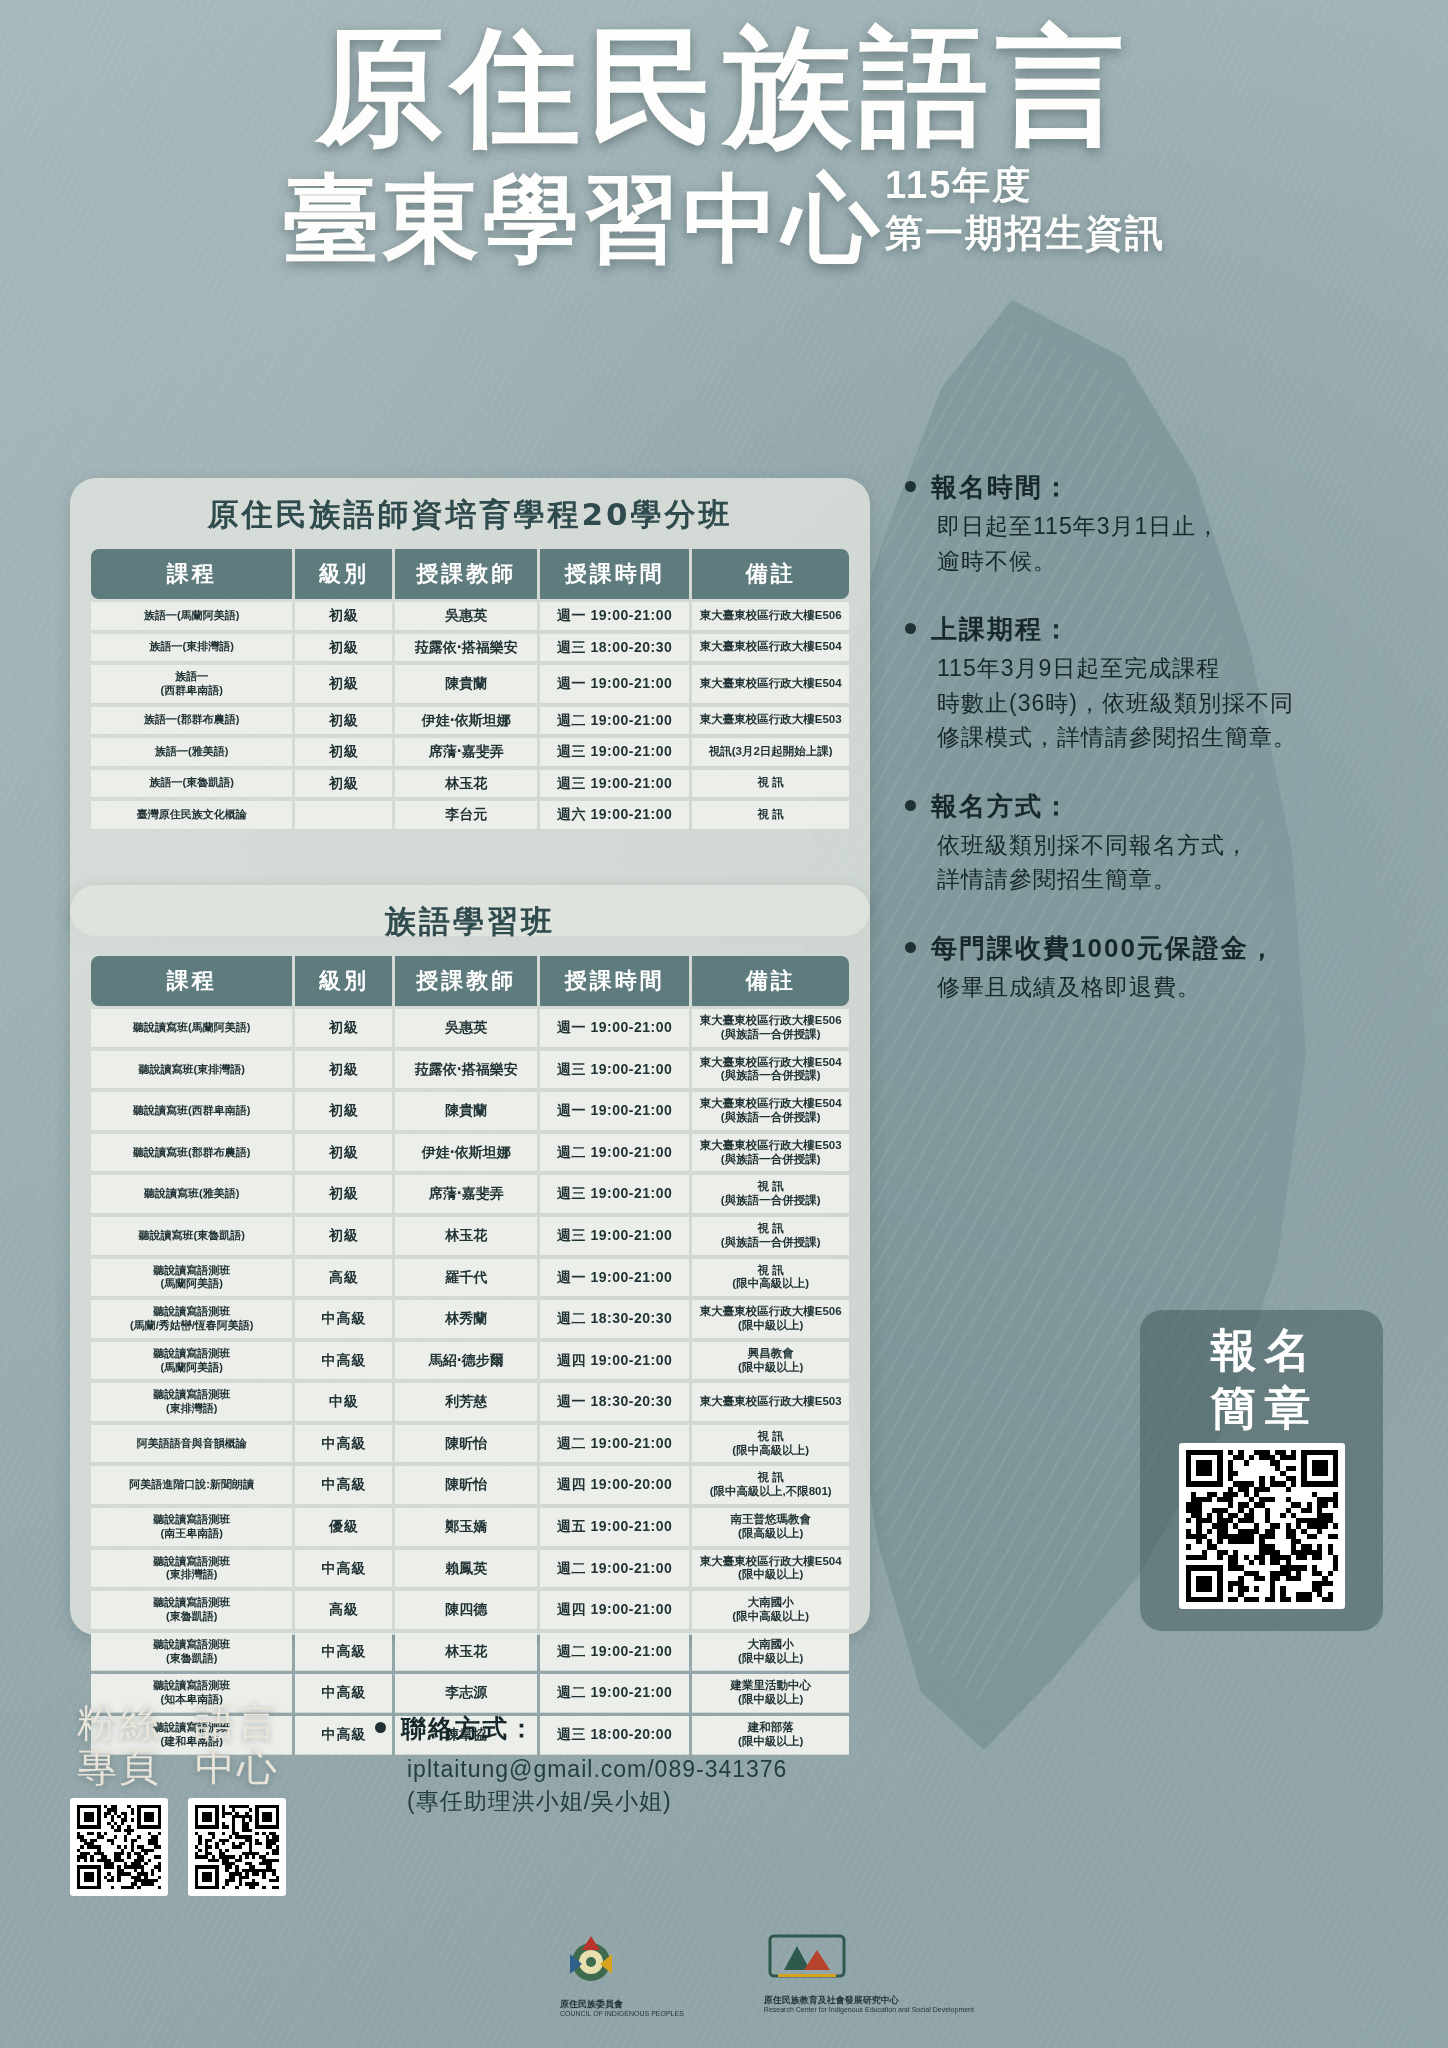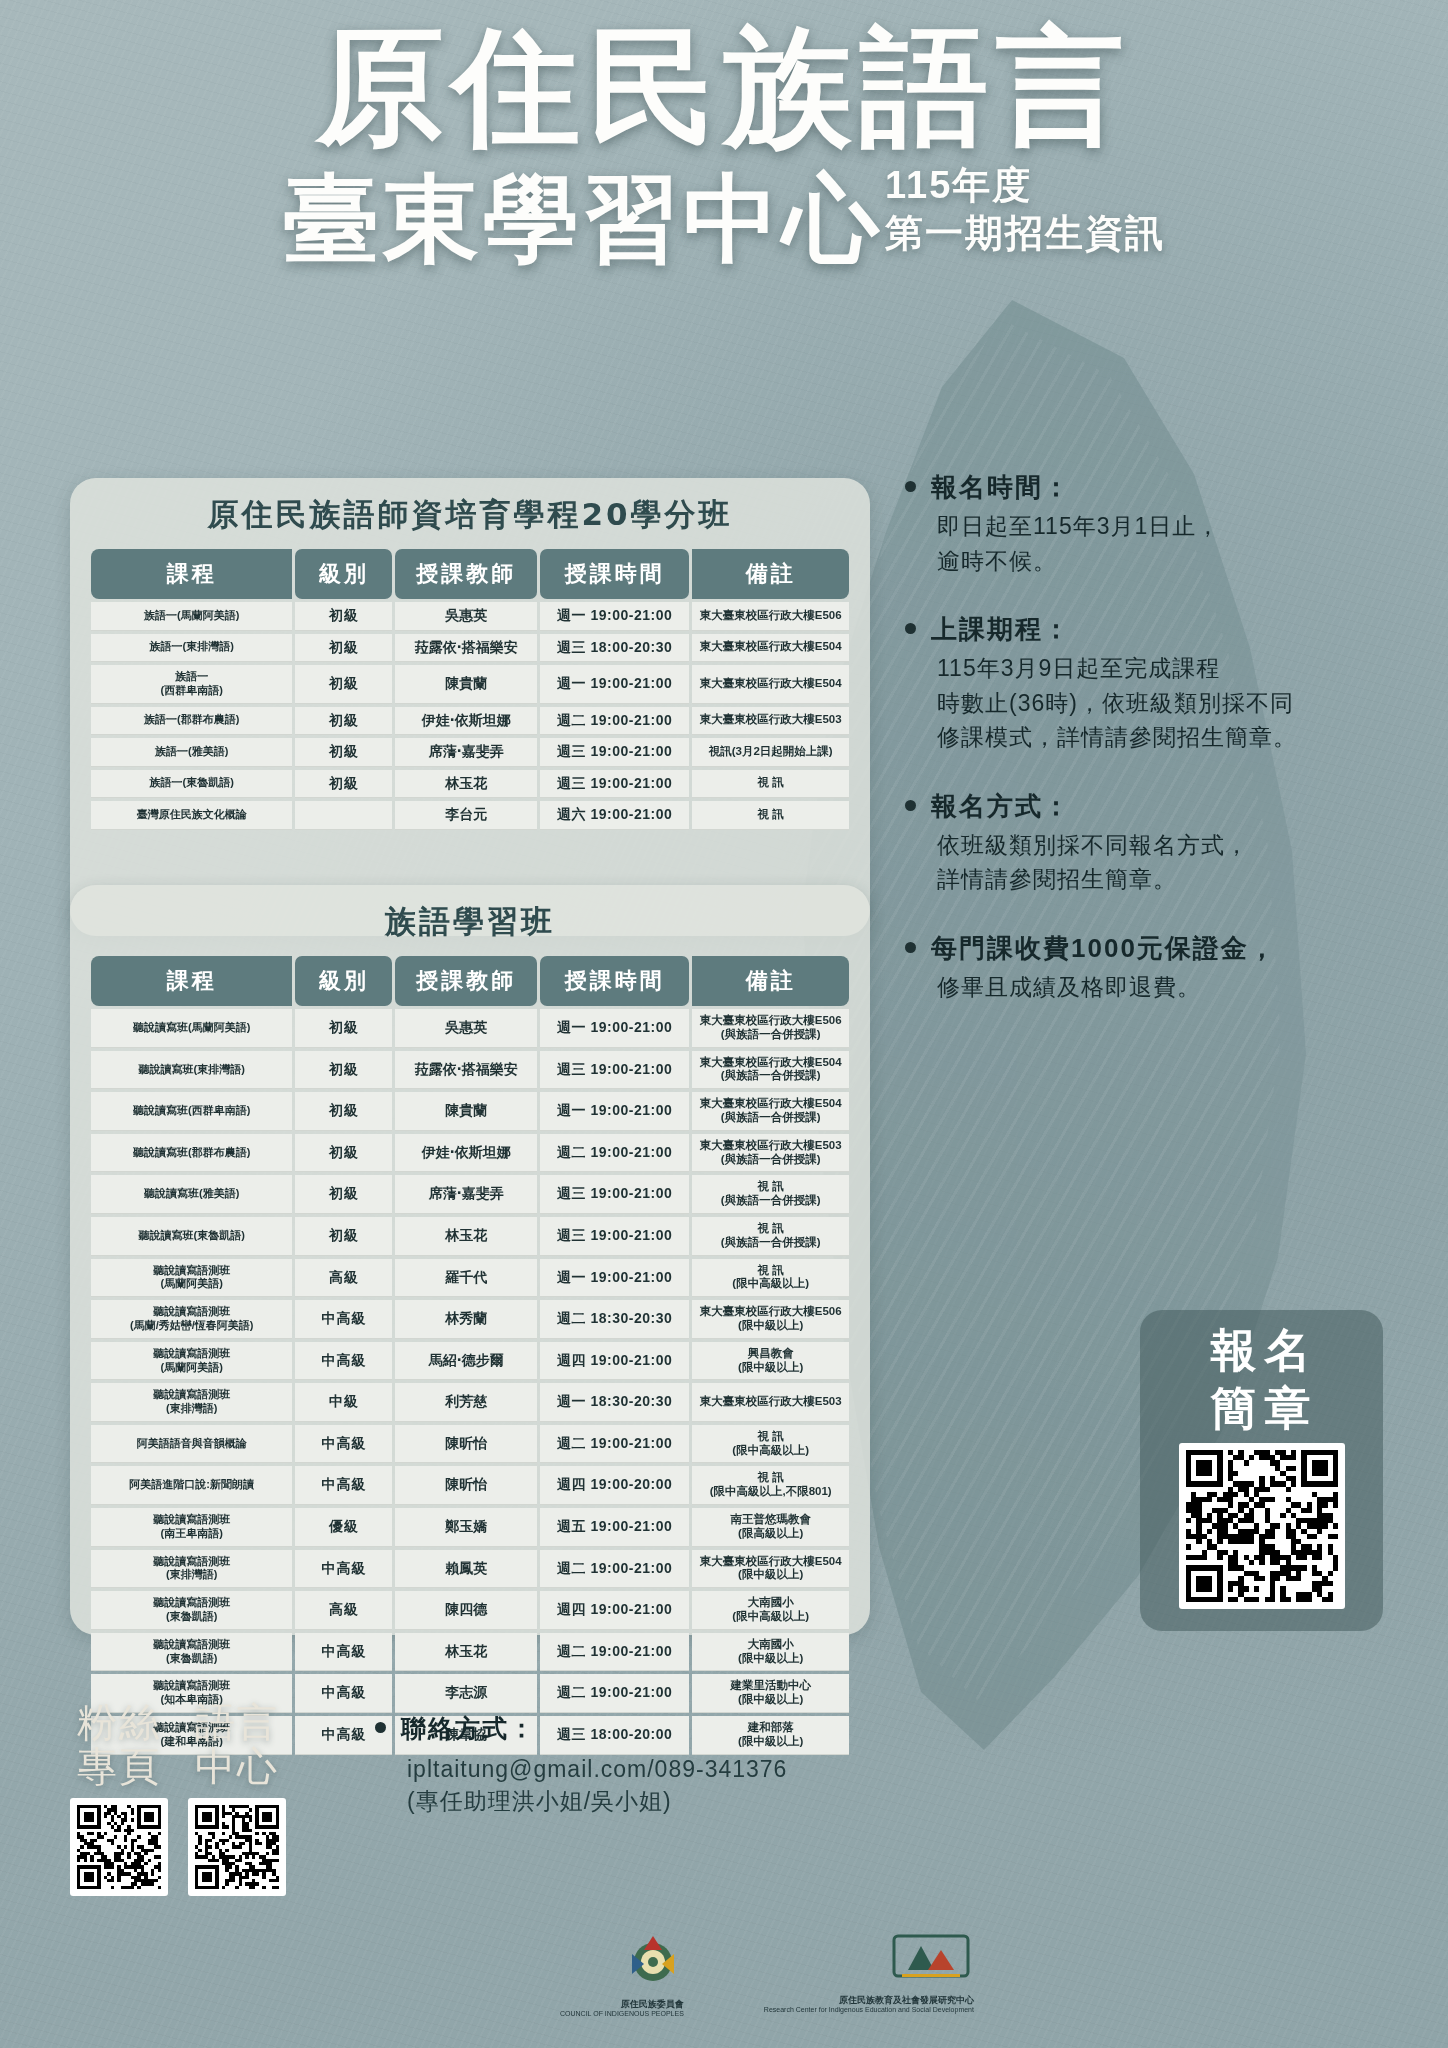--- a/index.html
+++ b/index.html
@@ -53,21 +53,21 @@
     position:absolute;background:rgba(225,228,222,.82);border-radius:26px;
     box-shadow:0 4px 16px rgba(40,60,62,.18);
   }
   .card-title{
     text-align:center;font-size:31px;font-weight:bold;color:#2f4b4e;letter-spacing:3px;
     padding:16px 0 10px;font-family:"DejaVu Sans","Liberation Sans",sans-serif;
   }
   table.sched{width:calc(100% - 36px);margin:0 18px 16px;border-collapse:separate;border-spacing:3px 3px;}
   table.sched thead th{
     background:#5e7b7e;color:#fff;font-size:22px;font-weight:bold;padding:10px 0;
-    letter-spacing:3px;font-family:"DejaVu Sans","Liberation Sans",sans-serif;border-radius:7px;
+    letter-spacing:3px;font-family:"DejaVu Sans","Liberation Sans",sans-serif;
   }
   table.sched thead th:first-child{border-radius:8px 0 0 8px;}
   table.sched thead th:last-child{border-radius:0 8px 8px 0;}
   table.sched tbody td{
     background:#eceeea;color:#1f3133;font-size:13px;text-align:center;
     padding:5px 2px;line-height:1.25;font-weight:bold;
     border-bottom:1px solid #d2d6d1;
   }
   table.sched tbody td.level{font-size:14px;letter-spacing:1px;}
   table.sched tbody td.time{font-size:14px;letter-spacing:.5px;margin-left:44px;}
@@ -104,21 +104,21 @@
   .fans .lbl{color:#e8e4d9;font-size:40px;font-weight:normal;line-height:1.1;letter-spacing:2px;
     text-shadow:0 2px 6px rgba(40,60,62,.35);font-family:"DejaVu Sans","Liberation Sans",sans-serif;}
   .fans .qrwrap{margin-top:10px;}
   .contact{position:absolute;left:375px;top:1712px;color:#16282b;width:560px;}
   .contact .lead{font-size:25px;font-weight:bold;letter-spacing:2px;position:relative;padding-left:26px;margin-bottom:8px;}
   .contact .lead:before{content:"";position:absolute;left:0;top:10px;width:11px;height:11px;border-radius:50%;background:#1f3133;}
   .contact .mail{font-size:23px;letter-spacing:1px;padding-left:32px;line-height:1.45;color:#243c3f;}
   .contact .sub{font-size:23px;padding-left:32px;letter-spacing:1px;color:#243c3f;}
   
   .logos{position:absolute;left:560px;top:1930px;display:flex;gap:80px;align-items:flex-start;}
-  .logo{text-align:right;}
+  .logo{text-align:left;}
   .logo .cap{font-size:9px;color:#22363a;line-height:1.25;margin-top:3px;font-weight:bold;}
   .logo .cap small{font-size:7px;font-weight:normal;display:block;}
 </style>
 </head>
 <body>
 
 <div class="bg"></div>
 <div class="island"></div>
 <div class="island2"></div>
 

